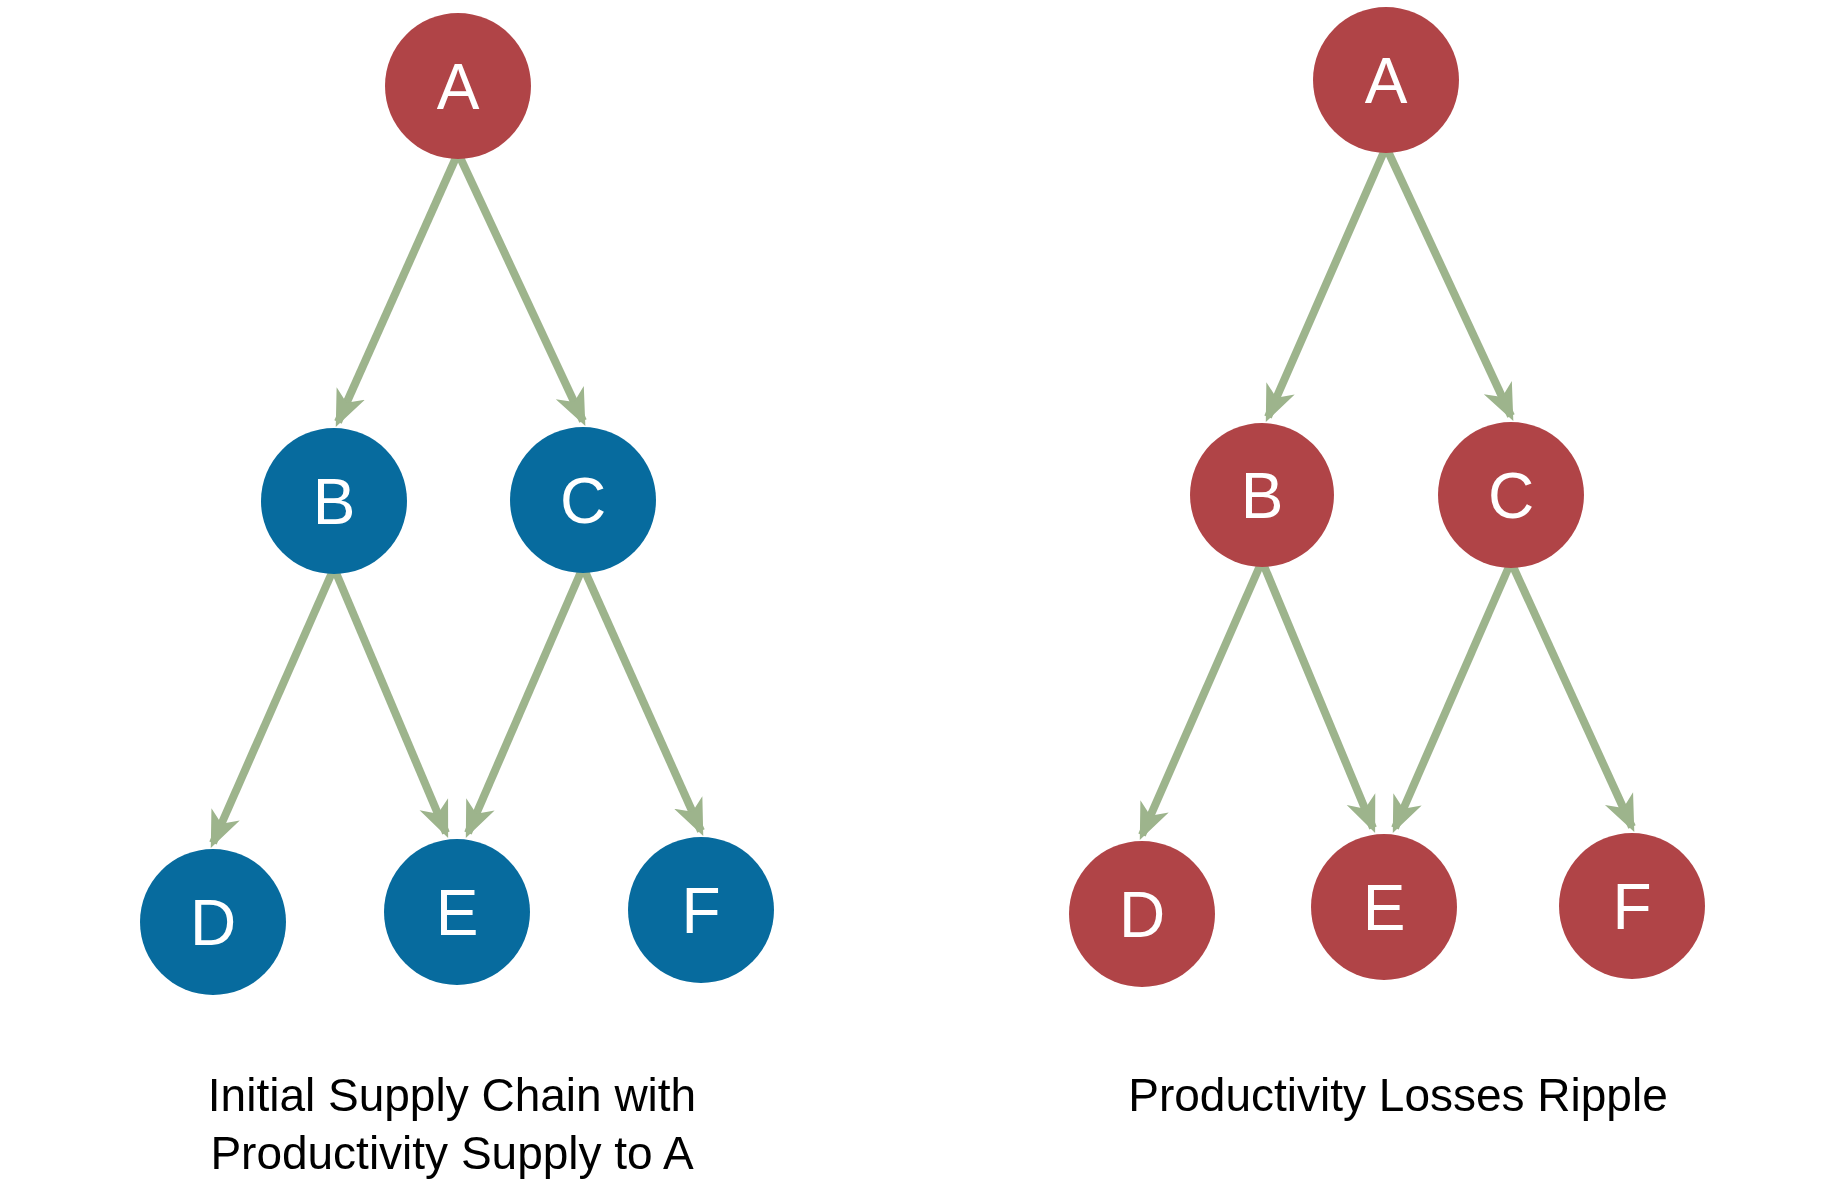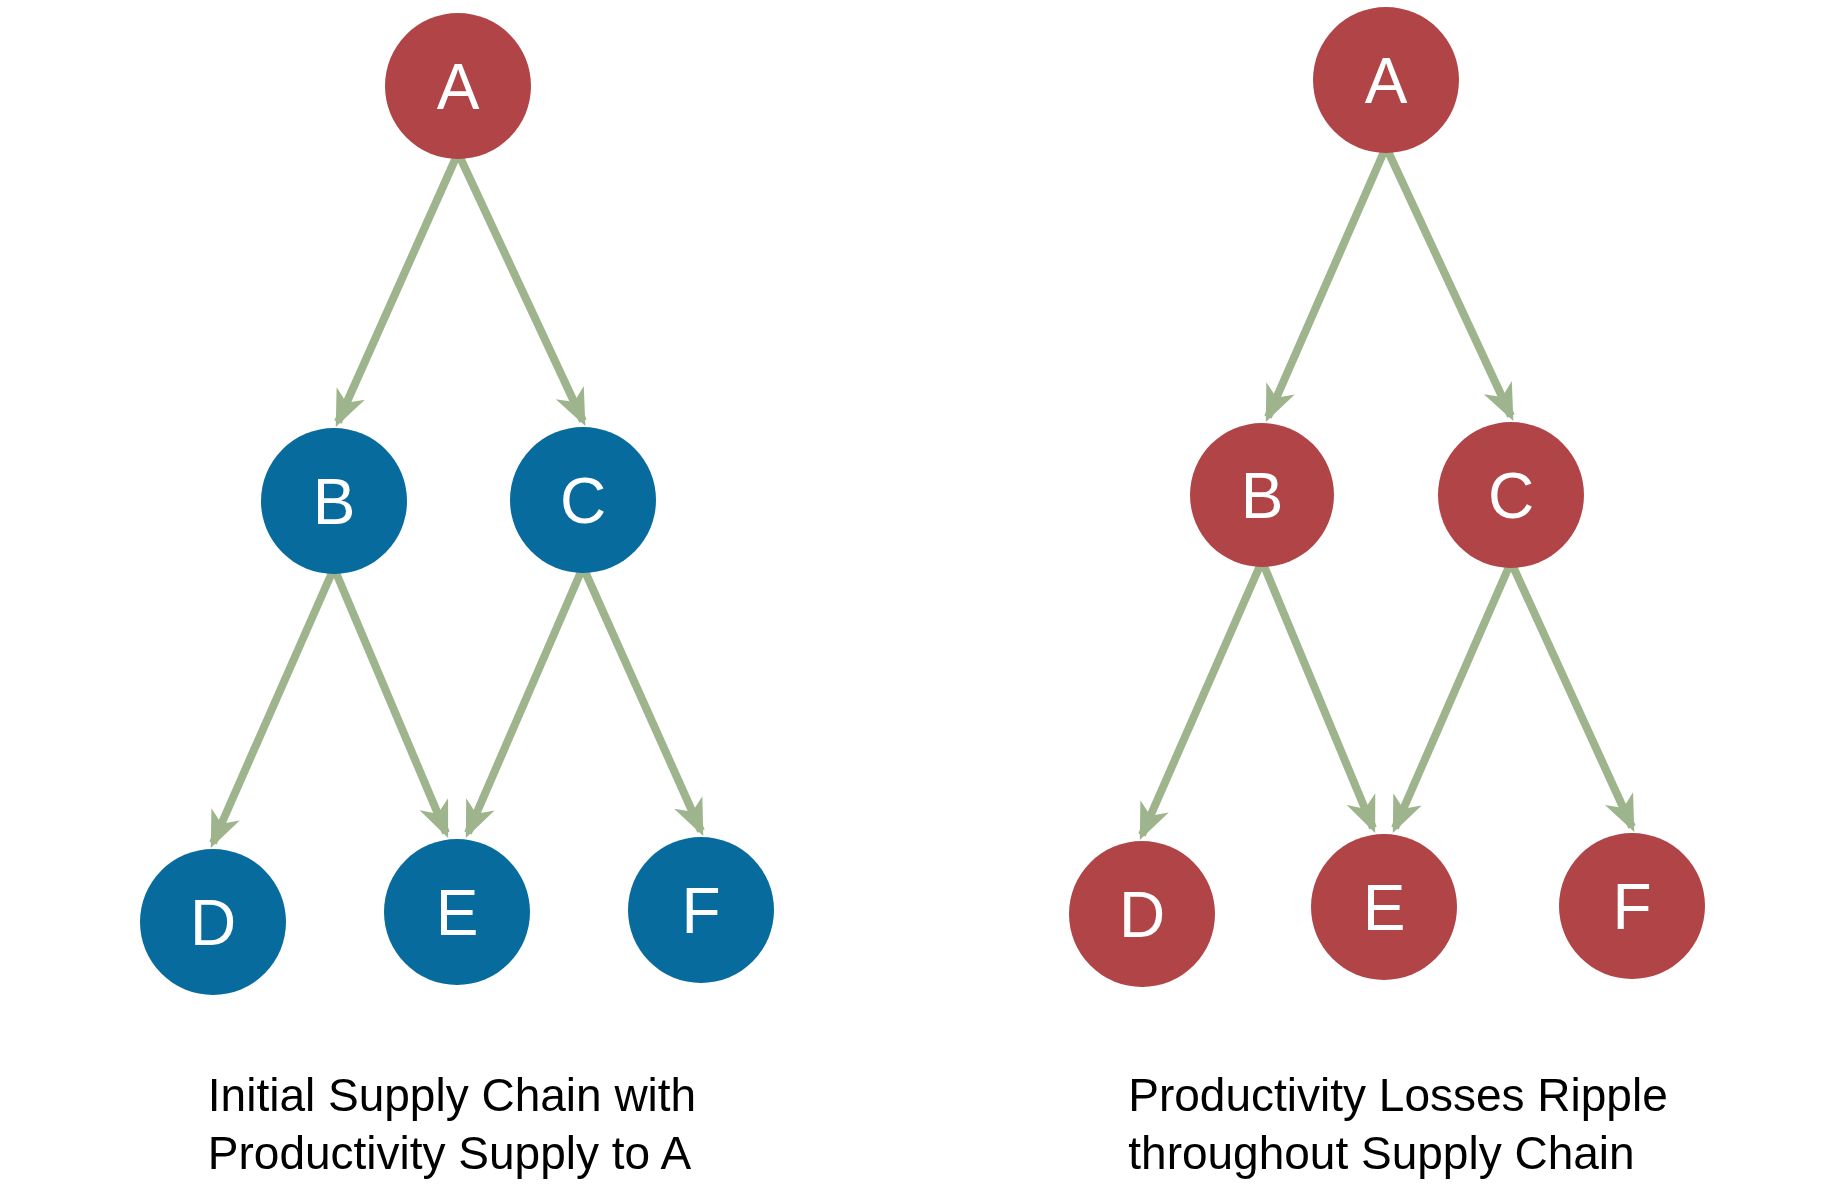--- a/index.html
+++ b/index.html
@@ -23,20 +23,21 @@
     top: 0;
   }
   .node-letter {
     font-family: "Liberation Sans", sans-serif;
     font-size: 64px;
     font-weight: 400;
   }
   .caption {
     position: absolute;
     transform: translateX(-50%);
+    text-align: center;
     font-size: 46px;
     line-height: 58px;
     white-space: nowrap;
     font-weight: 400;
   }
 </style>
 </head>
 <body>
 
 <div id="stage">
@@ -89,16 +90,15 @@
       </g>
     </svg>
 
   <div class="caption" id="caption-initial" style="left: 452px; top: 1066px; color: rgb(0, 0, 0);">
     <div>Initial Supply Chain with</div>
     <div>Productivity Supply to A</div>
   </div>
 
   <div class="caption" id="caption-ripple" style="left: 1398px; top: 1066px; color: rgb(0, 0, 0);">
     <div>Productivity Losses Ripple</div>
-    <div>throughout Supply Chain</div>
   </div>
 
 </div>
 
 </body></html>

